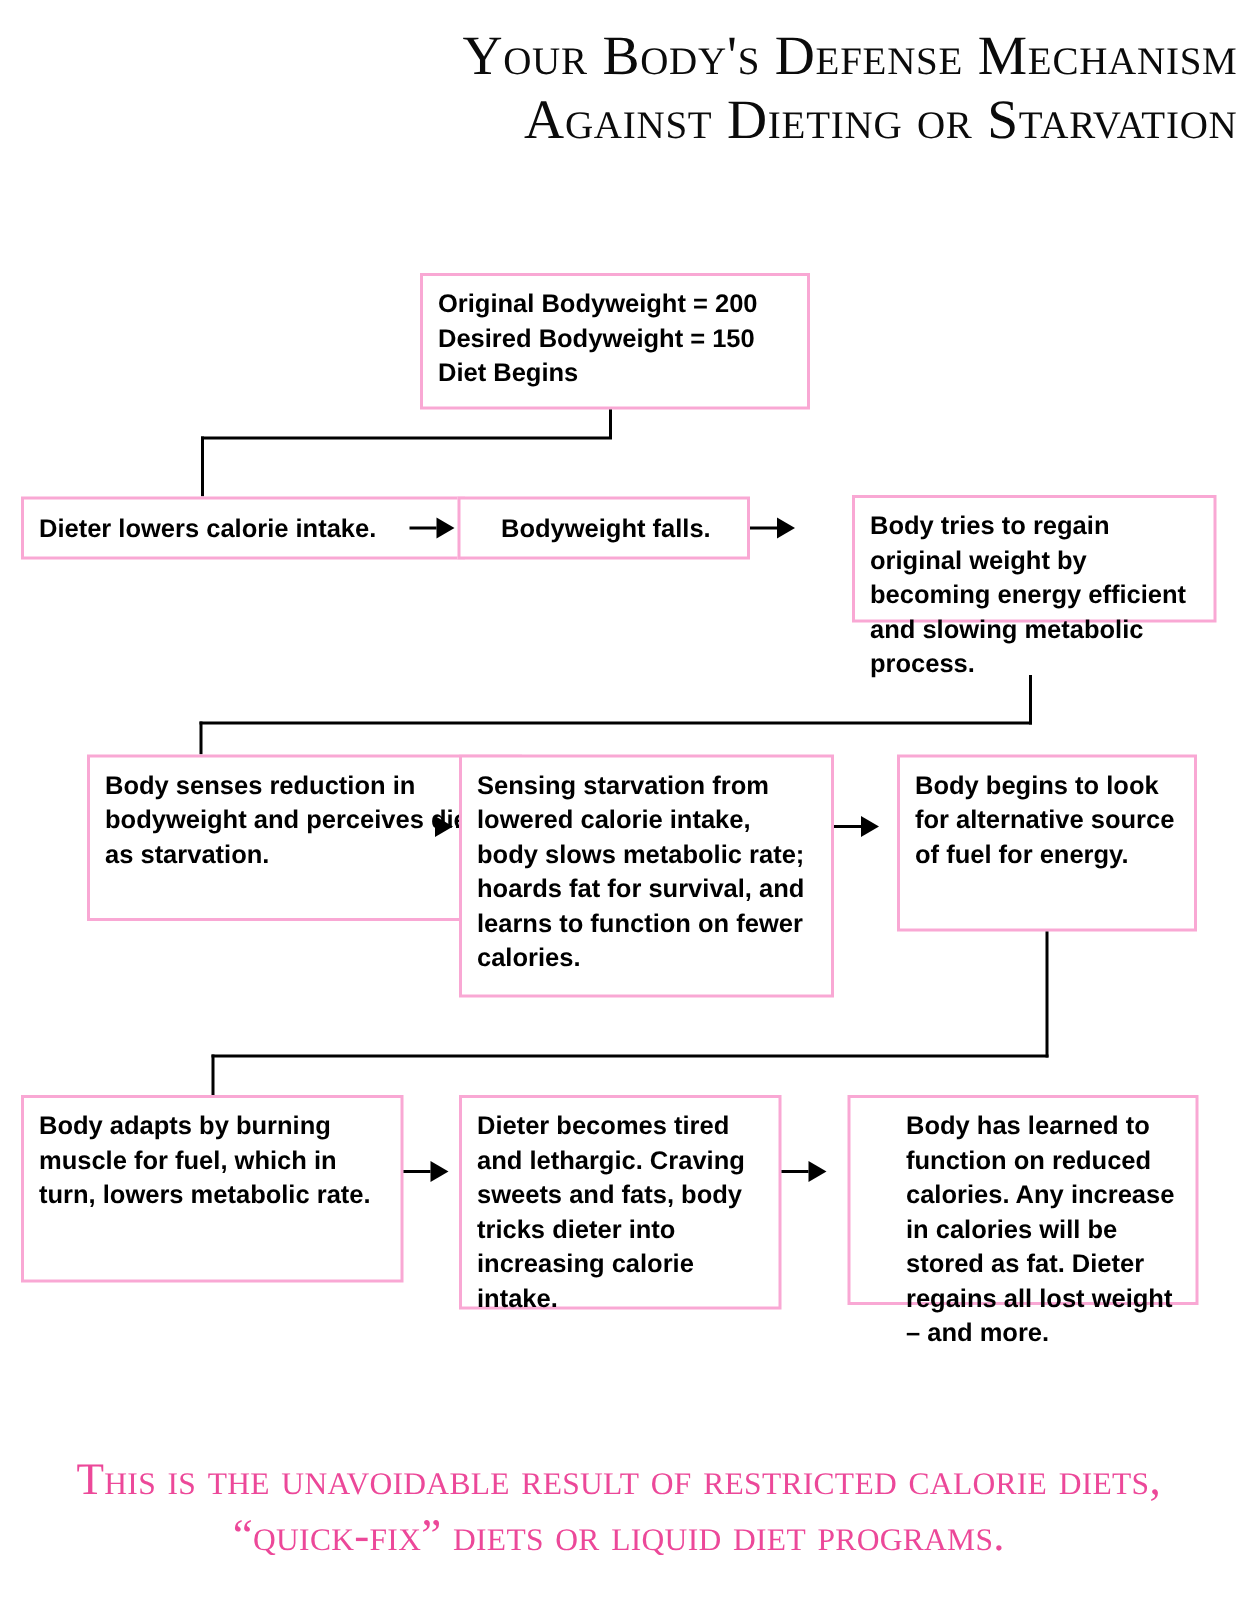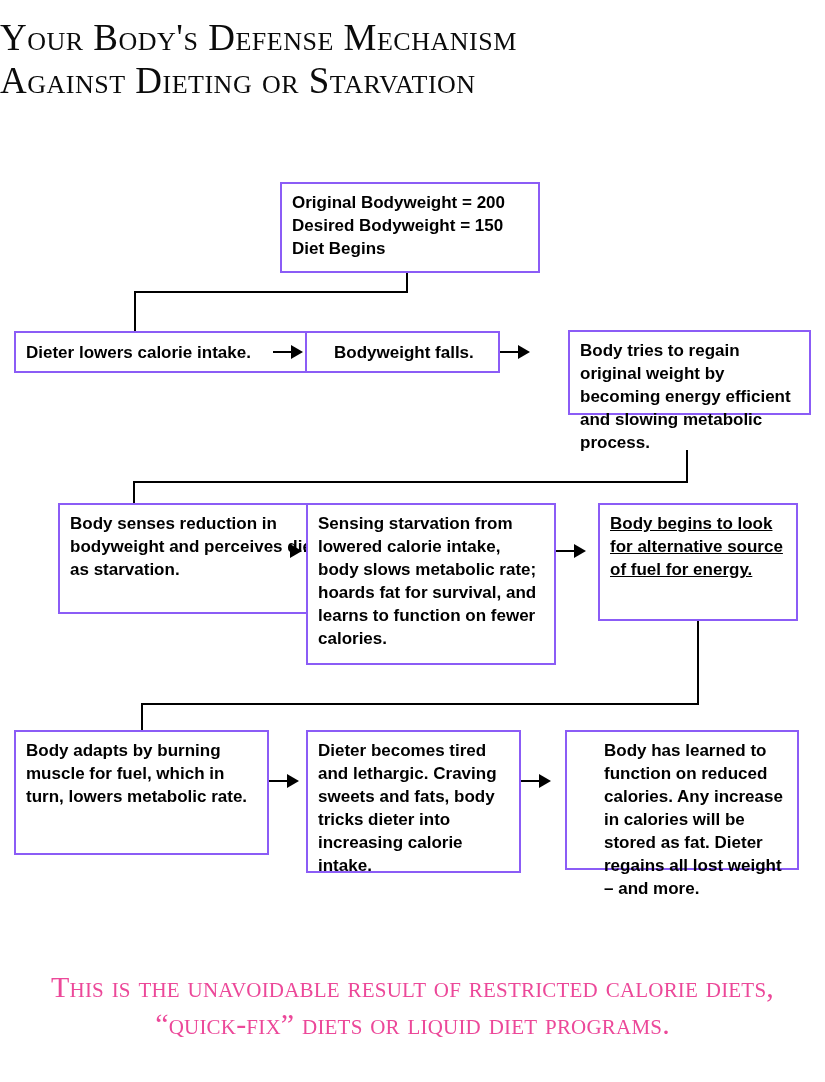--- a/index.html
+++ b/index.html
@@ -15,21 +15,21 @@
     overflow: hidden;
     font-family: "Liberation Sans", sans-serif;
   }
 
   
   .title-block {
     position: absolute;
     left: 0;
     top: 16px;
     width: 825px;
-    text-align: left;
+    text-align: right;
   }
   .title-line {
     font-family: "Liberation Serif", "DejaVu Serif", serif;
     font-variant: small-caps;
     font-weight: 400;
     color: #0b0b0b;
     letter-spacing: 0.5px;
   }
   .title-line.l1 { font-size: 37px; line-height: 43px; }
   .title-line.l2 { font-size: 37px; line-height: 43px; }
@@ -48,21 +48,21 @@
     color: #ec4899;
     font-size: 30px;
     line-height: 37px;
     letter-spacing: 0.2px;
   }
 
   
   .node {
     position: absolute;
     box-sizing: border-box;
-    border: 2px solid #8b5cf6;
+    border: 2px solid #f9a8d4;
     background: #ffffff;
     color: #000000;
     font-family: "Liberation Sans", sans-serif;
     font-weight: bold;
     font-size: 17px;
     line-height: 23px;
     padding: 7px 9px 6px 10px;
     white-space: pre-line;
   }
 
@@ -121,21 +121,21 @@
   <div class="node" style="left:14px; top:503px; width:290px; height:111px;margin-left:44px;">Body senses reduction in bodyweight and perceives diet as starvation.</div>
 
   <div class="seg-h" style="left:304px; top:550px; width:16px;"></div>
   <div class="arrowhead" style="left:290px; top:544px;"></div>
 
   <div class="node" style="left:306px; top:503px; width:250px; height:162px;">Sensing starvation from lowered calorie intake, body slows metabolic rate; hoards fat for survival, and learns to function on fewer calories.</div>
 
   <div class="seg-h" style="left:556px; top:550px; width:18px;"></div>
   <div class="arrowhead" style="left:574px; top:544px;"></div>
 
-  <div class="node" style="left:598px; top:503px; width:200px; height:118px;text-decoration:underline;">Body begins to look for alternative source of fuel for energy.</div>
+  <div class="node" style="left:598px; top:503px; width:200px; height:118px;">Body begins to look for alternative source of fuel for energy.</div>
 
   <div class="seg-v" style="left:697px; top:621px; height:84px;"></div>
   <div class="seg-h" style="left:141px; top:703px; width:558px;"></div>
   <div class="seg-v" style="left:141px; top:703px; height:27px;"></div>
 
   <div class="node" style="left:14px; top:730px; width:255px; height:125px;">Body adapts by burning muscle for fuel, which in turn, lowers metabolic rate.</div>
 
   <div class="seg-h" style="left:269px; top:780px; width:18px;"></div>
   <div class="arrowhead" style="left:287px; top:774px;"></div>
 

